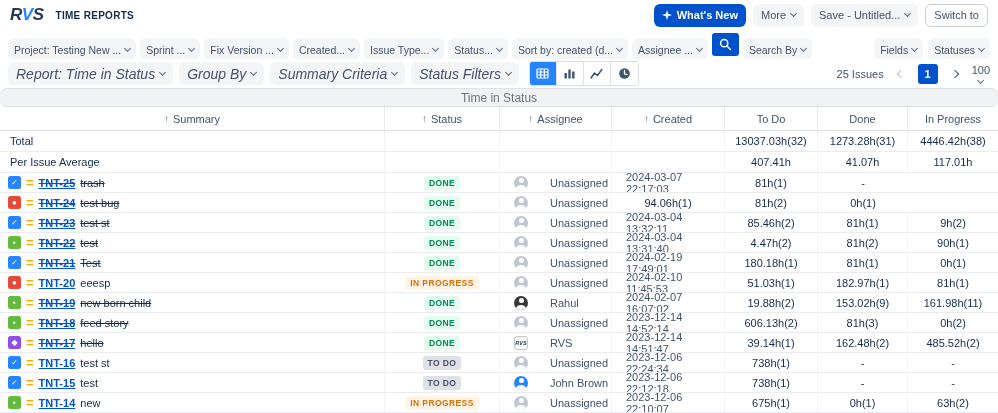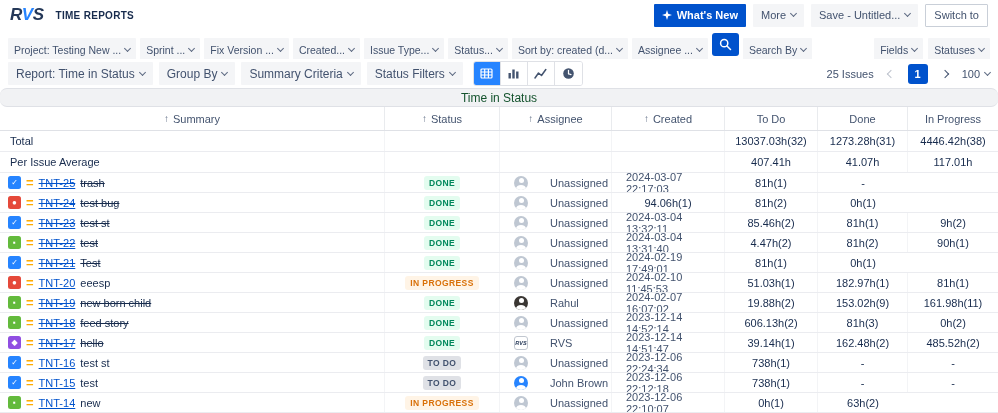--- a/index.html
+++ b/index.html
@@ -8,70 +8,70 @@
     width: 998px; height: 413px; overflow: hidden; position: relative;
     font-family: "Liberation Sans", sans-serif; color: #172B4D;
   }
   
   .topbar { display:flex; align-items:center; height:30px; padding:0 10px; gap:8px; }
   .logo { display:flex; align-items:baseline; font-weight:800; font-style:italic; font-size:17px; color:#253858; letter-spacing:-0.5px; }
   .logo .v { color:#2684FF; }
   .app-title { font-weight:700; font-size:10px; letter-spacing:.3px; margin-left:4px; }
   .topbar-right { margin-left:auto; display:flex; align-items:center; gap:7px; }
   .btn { display:inline-flex; align-items:center; gap:5px; height:23px; padding:0 8px;
-         border-radius:1px; font-size:11px; color:#42526E; background:#F4F5F7; border:none;
+         border-radius:6px; font-size:11px; color:#42526E; background:#F4F5F7; border:none;
          white-space:nowrap; cursor:pointer; font-family:inherit; }
   .btn-primary { background:var(--accent-blue); color:#fff; font-weight:700; }
   .btn-outline { background:#fff; border:1px solid #C9CFD8; }
   .chev { width:5px; height:5px; border-right:1.4px solid currentColor; border-bottom:1.4px solid currentColor;
           transform:rotate(45deg); margin-top:-3px; flex:none; opacity:.85; }
   
   .filterbar { display:flex; align-items:center; height:29px; padding:0 8px; gap:4px; overflow:hidden; }
   .filterbar .btn { font-size:10.5px; padding:0 6px; height:23px; gap:4px;margin-top:10px; }
   .searchbtn { width:27px; height:23px; background:var(--accent-blue); border:none; border-radius:3px;
                display:flex; align-items:center; justify-content:center; cursor:pointer; flex:none; }
   .fb-right { margin-left:auto; display:flex; gap:5px; flex:none; }
   
   .reportbar { display:flex; align-items:center; height:29px; padding:0 8px; gap:6px; }
-  .reportbar .btn { font-size:12px; }
+  .reportbar .btn { font-size:14px;font-style:italic; }
   .viewgroup { display:flex; border:1px solid #DFE1E6; border-radius:3px; overflow:hidden; margin-left:4px; }
   .vbtn { width:27px; height:23px; display:flex; align-items:center; justify-content:center;
           background:#fff; border:none; border-right:1px solid #DFE1E6; cursor:pointer; }
   .vbtn:last-child { border-right:none; }
   .vbtn.selected { background:var(--view-selected); }
   .rb-right { margin-left:auto; display:flex; align-items:center; gap:14px; font-size:11px; color:#42526E; }
   .pg-chev { width:6px; height:6px; border-right:1.5px solid #42526E; border-bottom:1.5px solid #42526E; cursor:pointer; }
   .pg-prev { transform:rotate(135deg); opacity:.35; }
   .pg-next { transform:rotate(-45deg); }
   .pg-current { width:20px; height:20px; border-radius:3px; background:var(--accent-blue); color:#fff;
                 display:flex; align-items:center; justify-content:center; font-size:11px; font-weight:700; cursor:pointer; }
-  .pg-size { display:inline-flex; align-items:center; gap:5px; cursor:pointer; }
+  .pg-size { display:inline-flex; align-items:center; gap:5px; cursor:pointer;flex-direction:column; }
   
   .band { height:19px; background:#F1F2F4; border-top:1px solid #DFE1E6; border-bottom:1px solid #DFE1E6;
-          display:flex; align-items:center; justify-content:center; font-size:12px; color:#14532d;border-radius:7px; }
+          display:flex; align-items:center; justify-content:center; font-size:12px; color:#737373;border-radius:7px; }
   .tgrid { display:grid; grid-template-columns:385px 115px 112px 113px 93px 90px 90px; }
   .thead { height:24px; border-bottom:1px solid #DFE1E6; }
   .th { display:flex; align-items:center; justify-content:center; gap:4px; font-size:11px; color:#44546F;
         border-right:1px solid #E9EBEE; cursor:pointer; }
   .th:last-child { border-right:none; }
   .sort-arrow { font-size:10px; color:#5E6C84; }
   .sumrow { height:21px; border-bottom:1px solid #EBECF0; align-items:center; font-size:11px; }
   .trow { height:20px; border-bottom:1px solid #EBECF0; align-items:center; font-size:11px; }
   .trow > div, .sumrow > div { height:100%; display:flex; align-items:center; border-right:1px solid #F3F4F6; overflow:hidden; }
   .trow > div:last-child, .sumrow > div:last-child { border-right:none; }
   .c-label { padding-left:10px; color:#172B4D; }
   .c-summary { padding-left:8px; gap:5px; white-space:nowrap; }
   .c-status { justify-content:center; }
   .c-assignee { padding-left:14px; gap:22px; color:#42526E; white-space:nowrap; }
   .c-created { padding-left:14px; color:#42526E; }
   .c-num { justify-content:center; color:#172B4D; }
   .type-icon { width:13px; height:13px; border-radius:2.5px; color:#fff; font-size:8px; line-height:1;
                display:flex; align-items:center; justify-content:center; flex:none; }
   .prio { color:var(--priority-orange); font-weight:900; font-size:13px; line-height:1; margin-top:-1px; flex:none; }
-  .ikey { color:var(--link-blue); text-decoration:underline; cursor:pointer; }
+  .ikey { color:var(--link-blue); text-decoration:underline; cursor:pointer;font-weight:bold; }
   .isummary { color:#172B4D; }
   .resolved .ikey { text-decoration:underline line-through; }
   .resolved .isummary { text-decoration:line-through; }
   .badge { font-size:8.5px; font-weight:700; letter-spacing:.4px; padding:2px 5px; border-radius:3px; white-space:nowrap; }
   .badge-done { background:var(--done-bg); color:var(--done-text); }
   .badge-inprogress { background:var(--inprogress-bg); color:var(--inprogress-text); }
   .badge-todo { background:var(--todo-bg); color:var(--todo-text); }
   .avatar { width:14px; height:14px; border-radius:50%; position:relative; overflow:hidden;
             background:#BFC7D2; flex:none; }
   .avatar::before { content:""; position:absolute; top:2.5px; left:4.5px; width:5px; height:5px; border-radius:50%; background:#fff; }
@@ -362,20 +362,21 @@
       <span class="isummary">Test</span>
     </div>
     <div class="c-status">
       <span class="badge badge-done">DONE</span>
     </div>
     <div class="c-assignee">
       <span class="avatar" style="background: rgb(191, 199, 210);"></span>
       <span class="aname">Unassigned</span>
     </div>
     <div class="c-created">2024-02-19 17:49:01</div>
+    <div class="c-num c-todo">180.18h(1)</div>
     <div class="c-num c-done">81h(1)</div>
     <div class="c-num c-inprogress">0h(1)</div>
   </div>
 
   <div class="tgrid trow">
     <div class="c-summary">
       <span class="type-icon" style="background: rgb(229, 73, 58);">●</span>
       <span class="prio">=</span>
       <a class="ikey">TNT-20</a>
       <span class="isummary">eeesp</span>
@@ -501,16 +502,17 @@
       <span class="isummary">new</span>
     </div>
     <div class="c-status">
       <span class="badge badge-inprogress">IN PROGRESS</span>
     </div>
     <div class="c-assignee">
       <span class="avatar" style="background: rgb(191, 199, 210);"></span>
       <span class="aname">Unassigned</span>
     </div>
     <div class="c-created">2023-12-06 22:10:07</div>
+    <div class="c-num c-todo">675h(1)</div>
     <div class="c-num c-done">0h(1)</div>
     <div class="c-num c-inprogress">63h(2)</div>
   </div>
 </div>
 
 </body></html>

